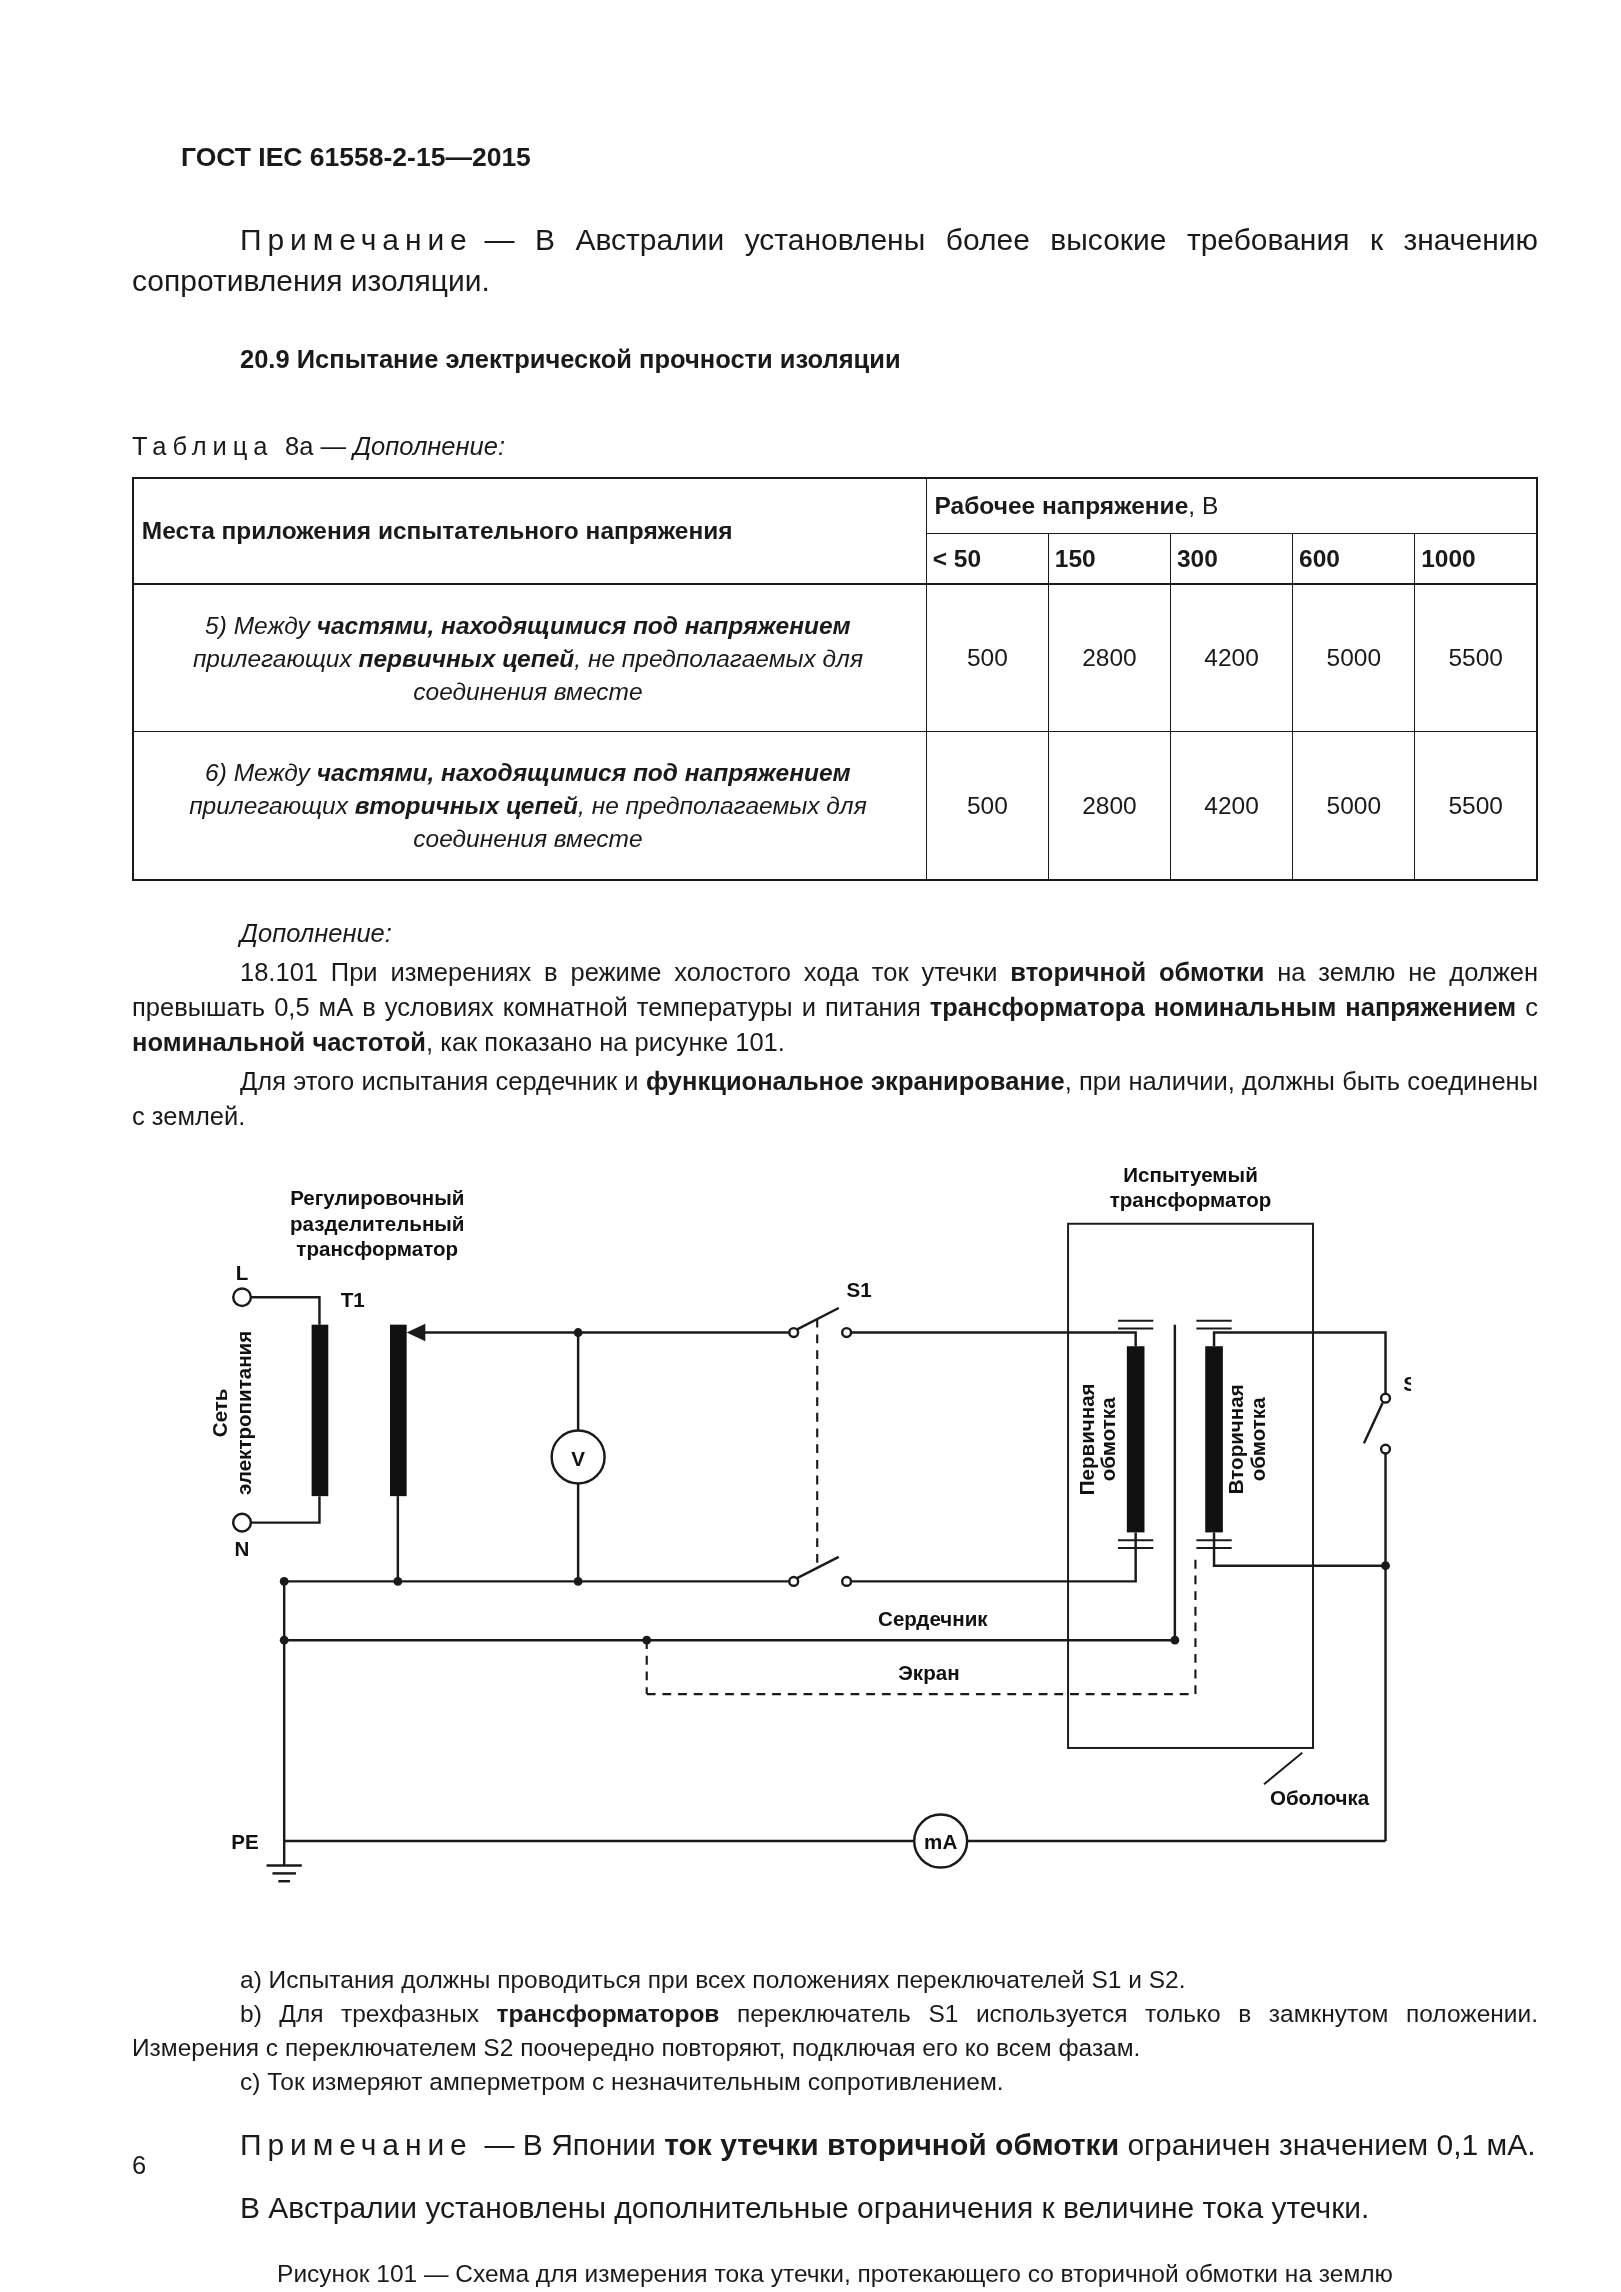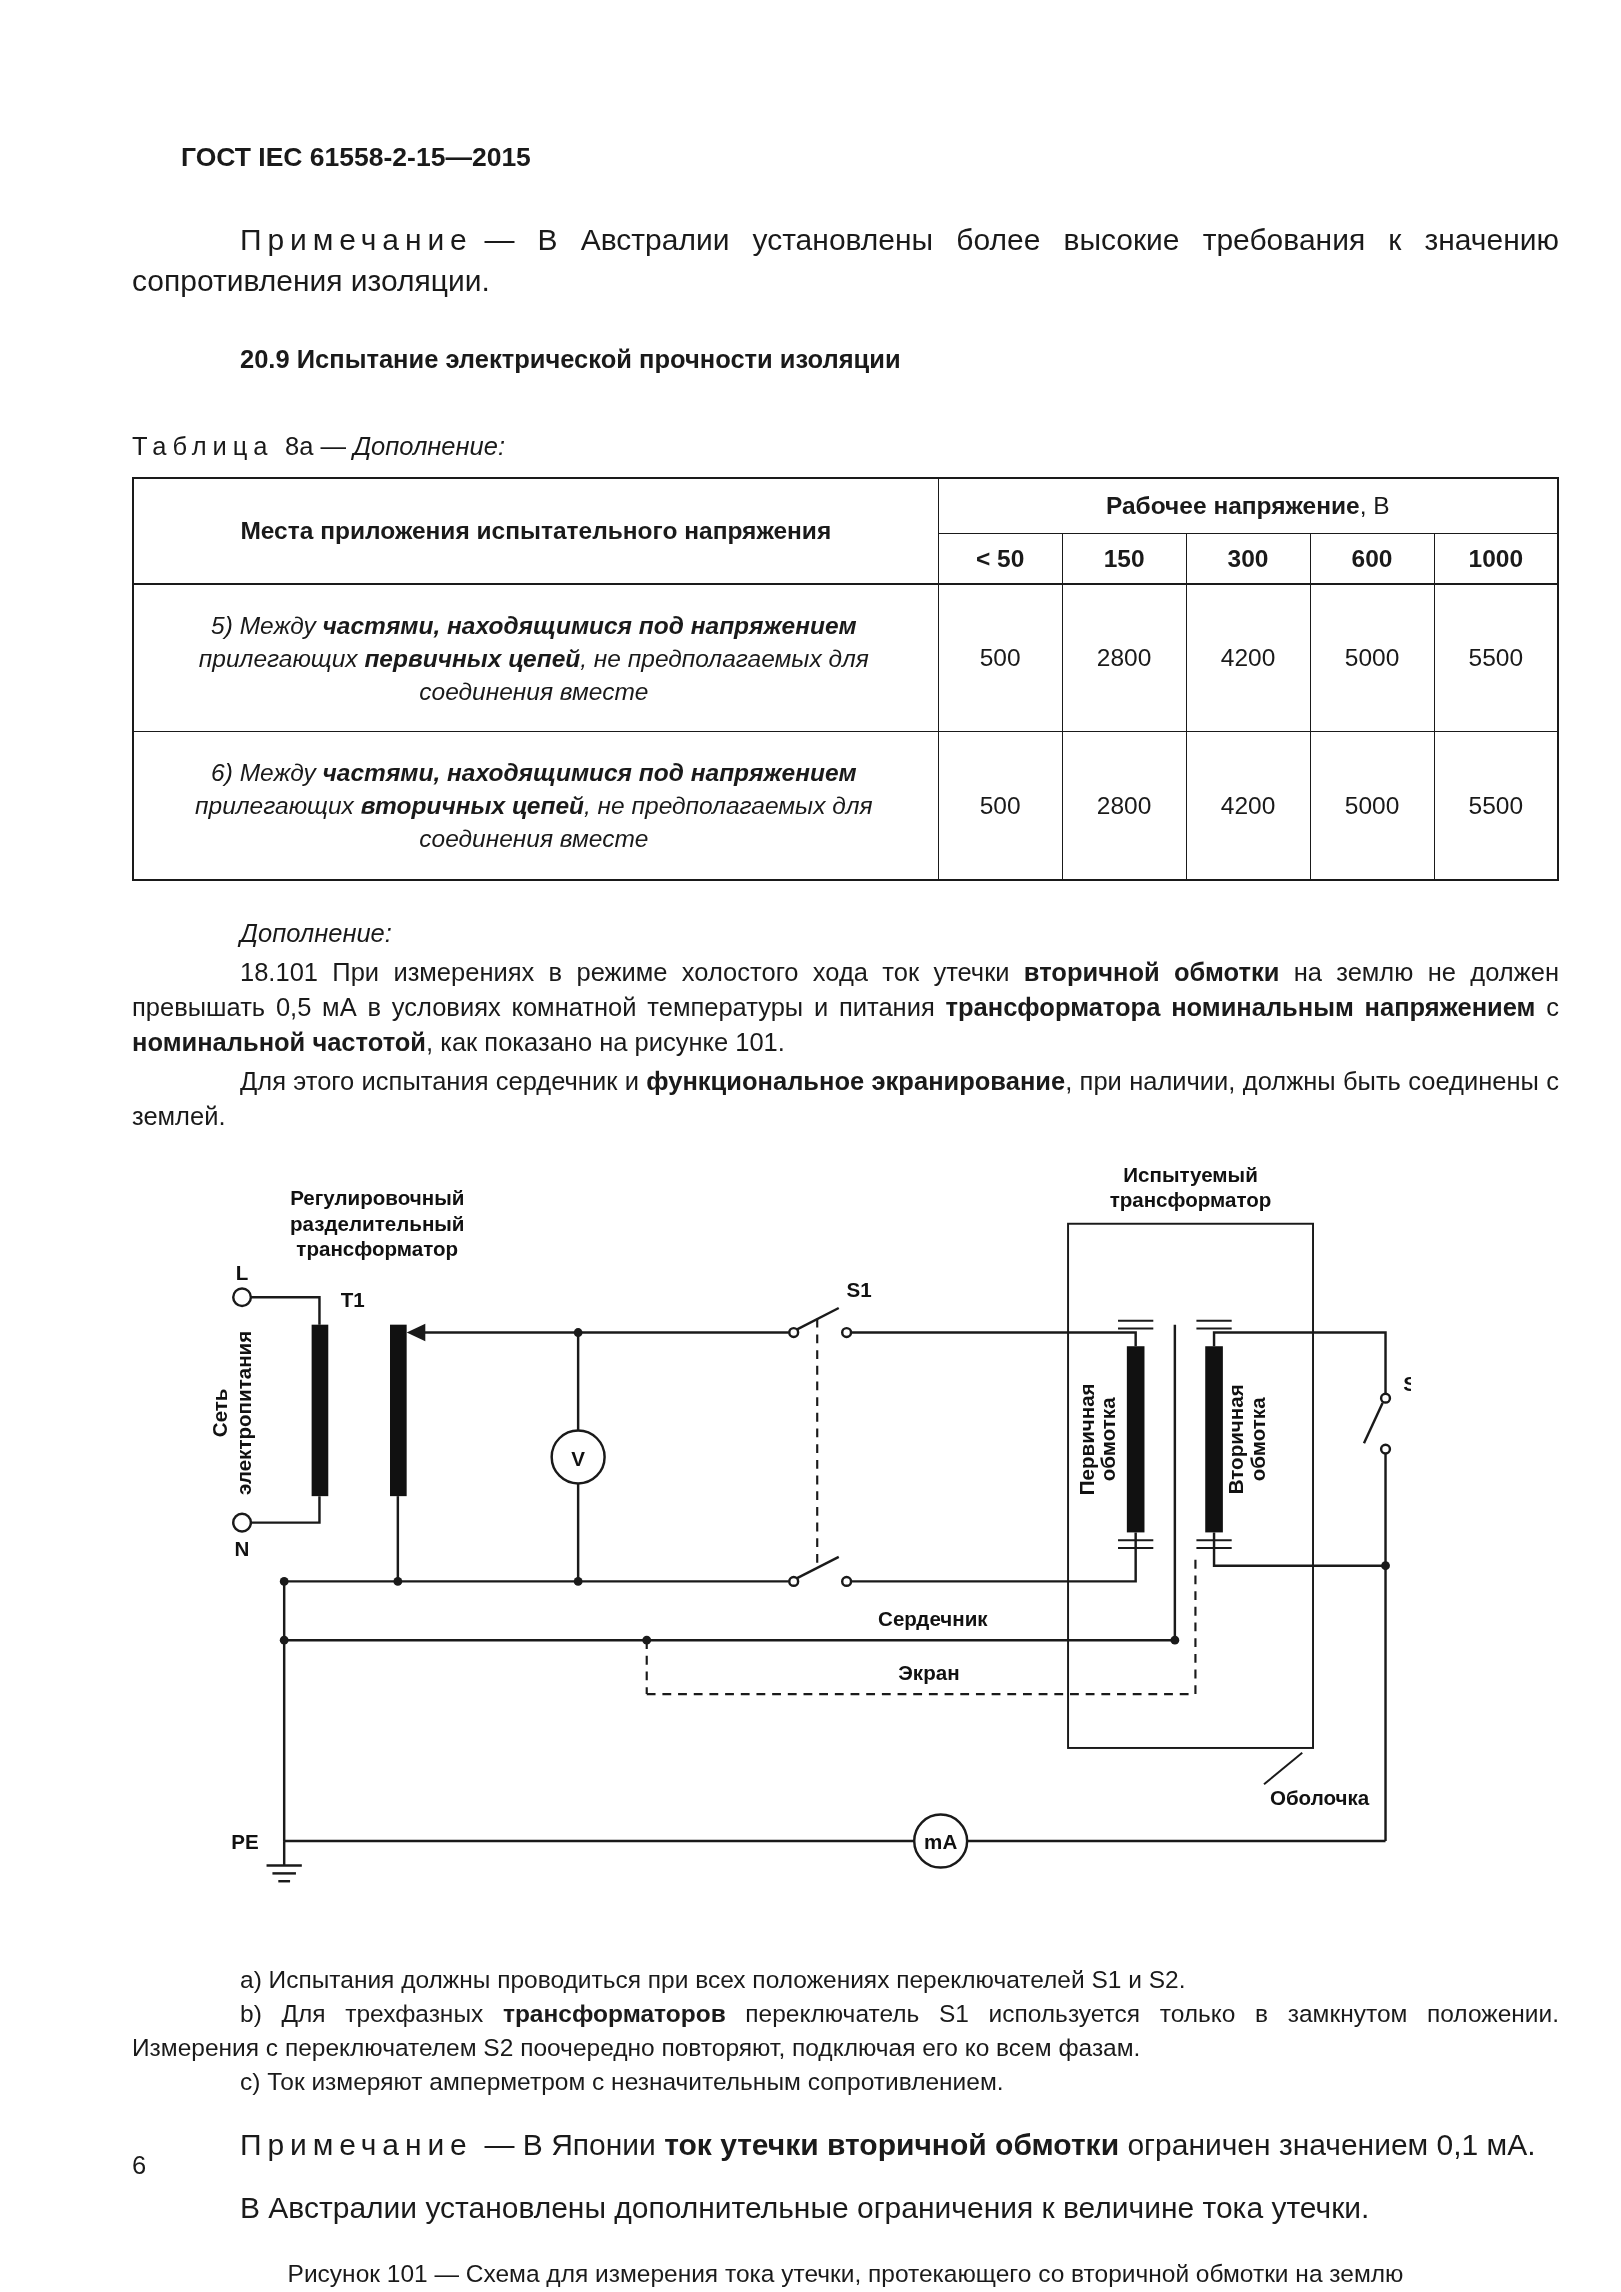--- a/index.html
+++ b/index.html
@@ -1,31 +1,31 @@
 <!DOCTYPE html>
 <html><head>
 <meta charset="utf-8">
 <style>
   html,body { margin:0; padding:0; background:#e8e8e8; }
   body { width:1621px; height:2293px; background:#ffffff; font-family:"Liberation Sans",sans-serif; color:#1a1a1a; overflow:hidden; }
-  .page { position:relative; width:1621px; height:1691px; box-sizing:border-box; padding:139px 62px 0 132px; font-size:25.5px; line-height:1.38;border-radius:10px; }
+  .page { position:relative; width:1621px; height:1691px; box-sizing:border-box; padding:139px 83px 0 132px; font-size:25.5px; line-height:1.38;border-radius:10px; }
   p { margin:0; text-align:justify; }
   .indent { text-indent:108px; }
   .small { font-size:30px; }
   .notes-size { font-size:24.5px; }
   .sp { letter-spacing:5.9px; margin-right:11.8px; }
   .header { font-weight:bold; font-size:26.5px; margin-left:49px; text-align:left; }
   .note-top { margin-top:43px; }
   h3.section { font-size:25.5px; font-weight:bold; margin:41px 0 0 108px; text-align:left; }
   .table-caption { margin-top:51px; text-align:left; }
   .table-caption em { font-style:italic; }
   table.t8a { border-collapse:collapse; width:100%; margin-top:13.7px; font-size:24.5px; }
   table.t8a { border:2.5px solid #1a1a1a; }
   table.t8a th, table.t8a td { border:1.5px solid #1a1a1a; }
-  table.t8a thead th { font-weight:bold; text-align:center; vertical-align:middle; padding:9.8px 7.8px; }
+  table.t8a thead th { font-weight:bold; text-align:left; vertical-align:middle; padding:9.8px 7.8px; }
   table.t8a thead .group-unit { font-weight:normal; }
   table.t8a thead tr.volts th { padding:7.8px 5.9px; }
   table.t8a thead { border-bottom:2.5px solid #1a1a1a; }
   table.t8a td.desc { padding:23.5px 17.6px 23.5px 13.7px; text-align:center; line-height:1.35; vertical-align:middle;font-style:italic; }
   table.t8a td.val { text-align:center; vertical-align:middle; font-weight:normal;margin-top:48px; }
   .supplement { margin-top:35px; text-align:left; }
   .para { margin-top:3.9px; }
   .diagram { margin:25.5px 0 0 64px; padding:0; }
   .notes-block { margin-top:10px; }
   .note-japan { margin-top:25.5px; }

